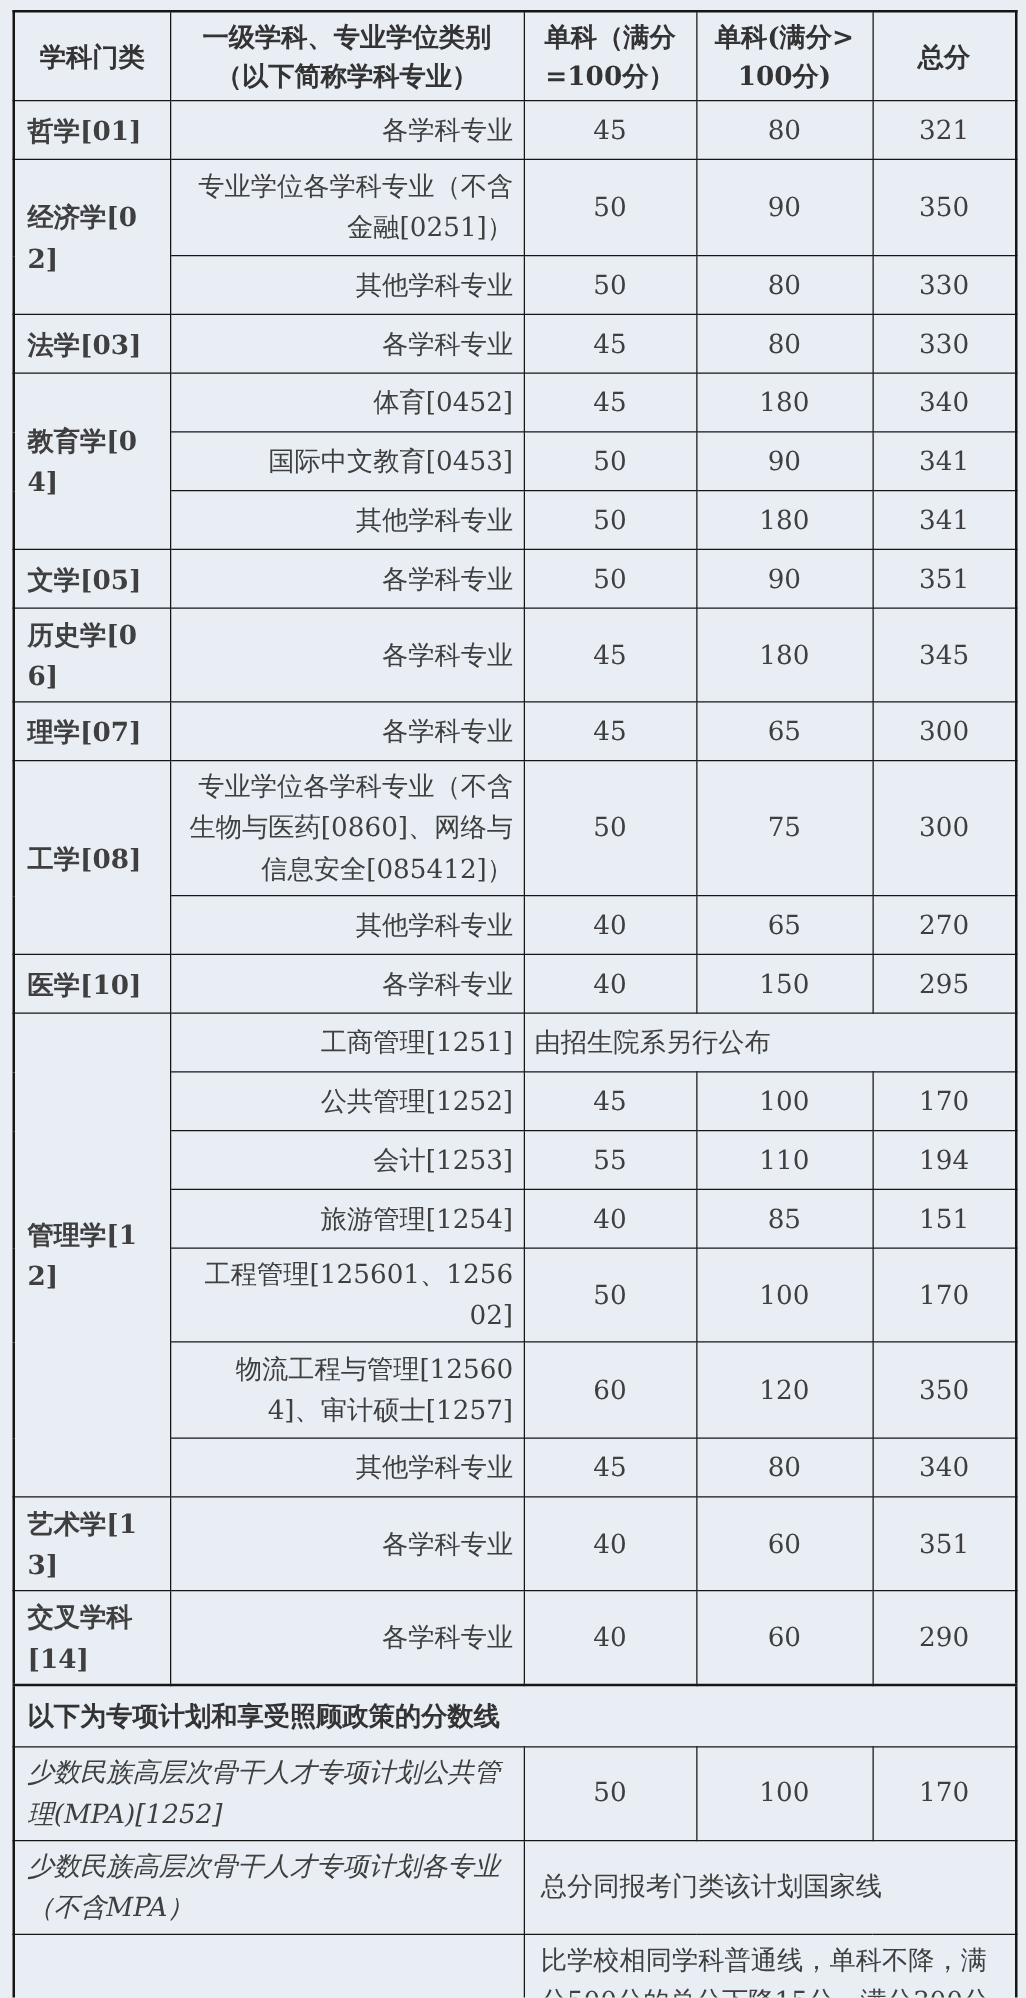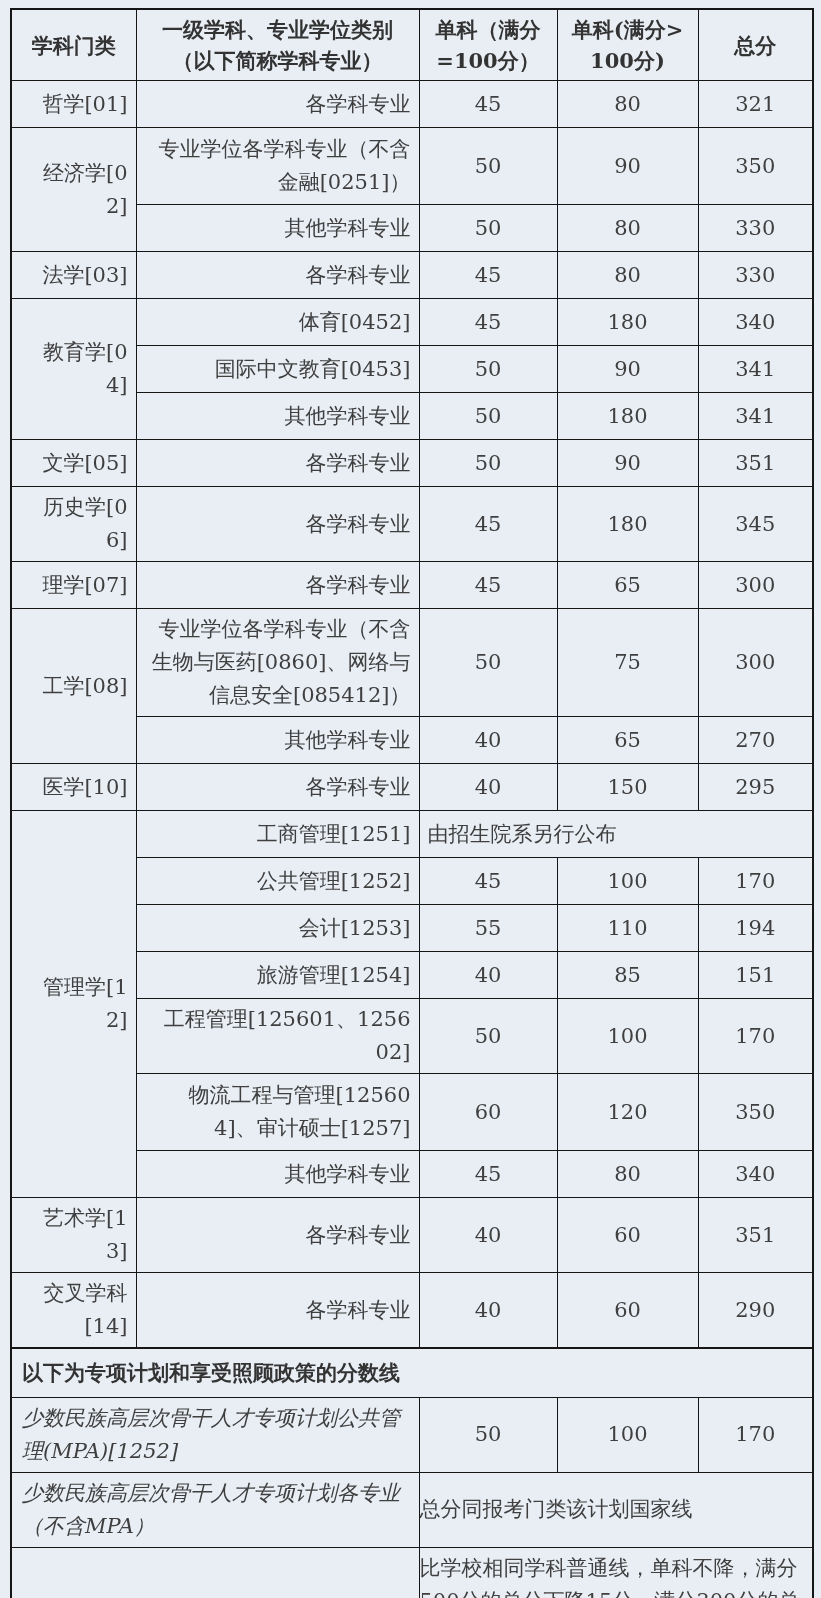--- a/index.html
+++ b/index.html
@@ -37,26 +37,26 @@
     font-weight: normal;
     word-break: break-all;
     overflow: hidden;
   }
   th {
     text-align: center;
     font-weight: bold;
     color: #333333;
     line-height: 31px;
   }
-  td.cat  { text-align: right; padding-left: 10px; }
+  td.cat  { text-align: left; padding-left: 10px; font-weight: bold; }
   td.major{ text-align: right; padding-left: 15px; }
   td.num  { text-align: center; }
   td.merged-note { text-align: left; }
   td.span-label { text-align: left; padding-left: 10px; font-style: italic; }
-  td.note-left { text-align: left; padding-left: 0; }
+  td.note-left { text-align: left; padding-left: 13px; }
   tr.section-row td {
     border-top: 2px solid #161616;
     font-weight: bold;
     color: #333333;
     text-align: left;
     padding-left: 10px;
     margin-left: 17px;
   }
   
   tr.rh-head { height: 58px; }

